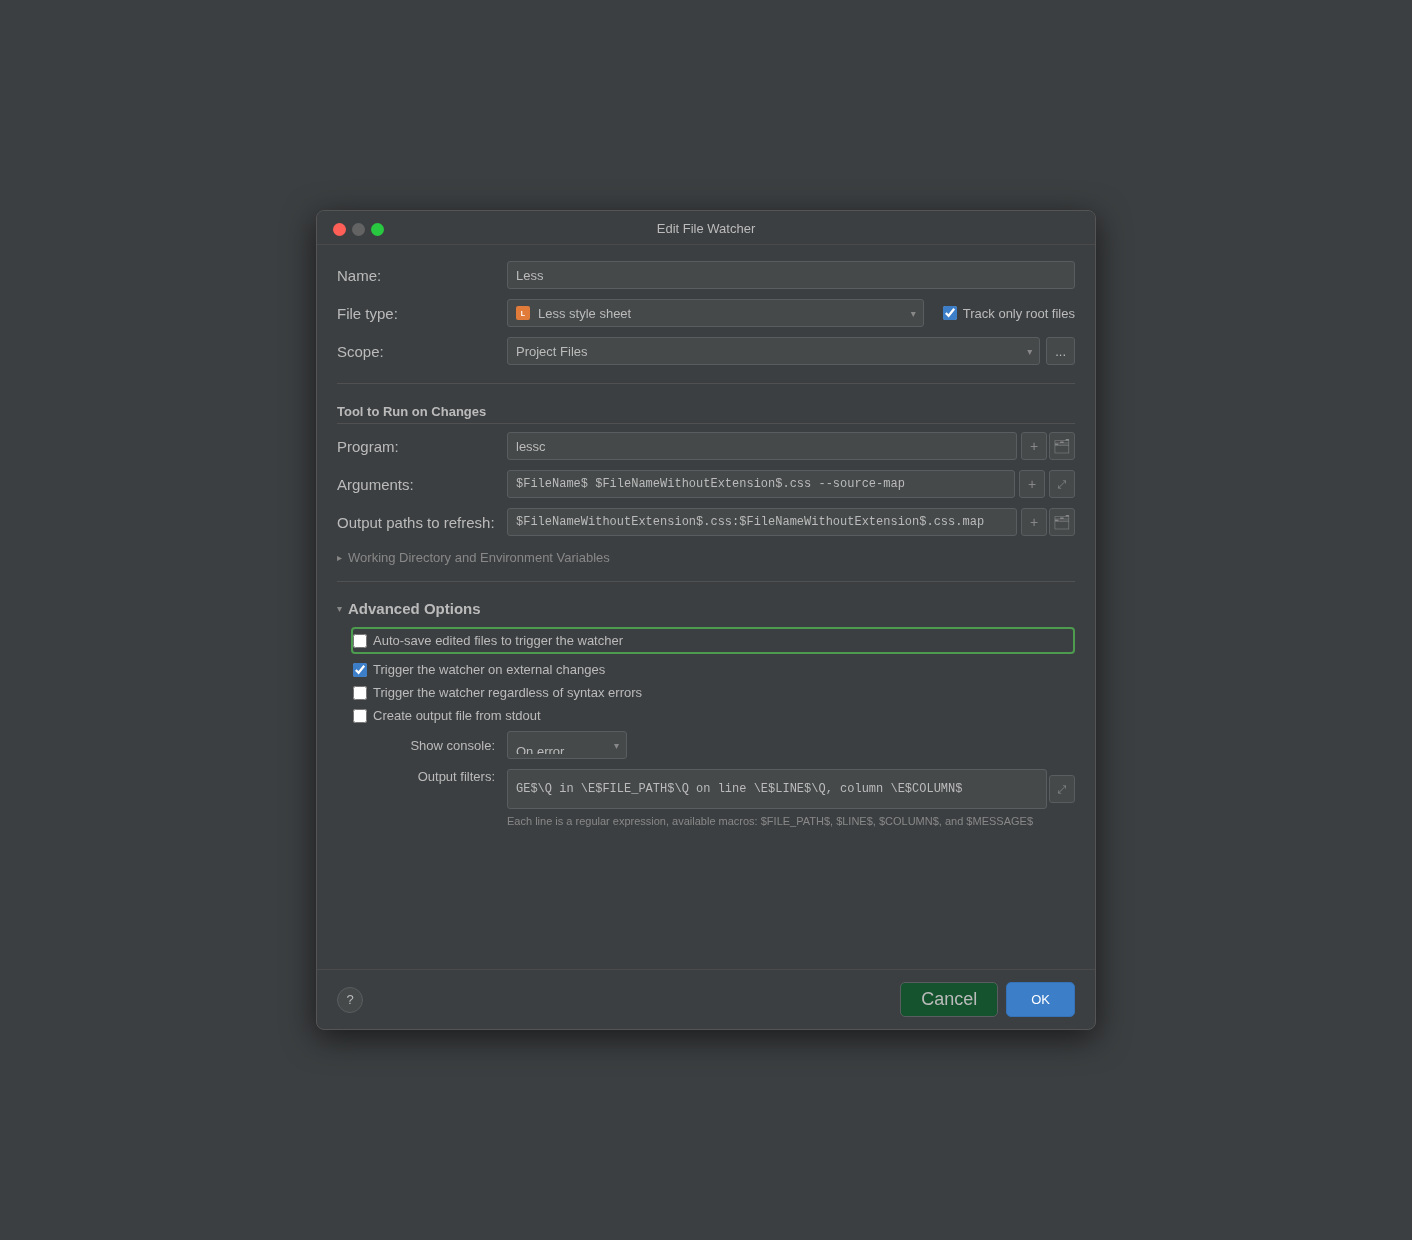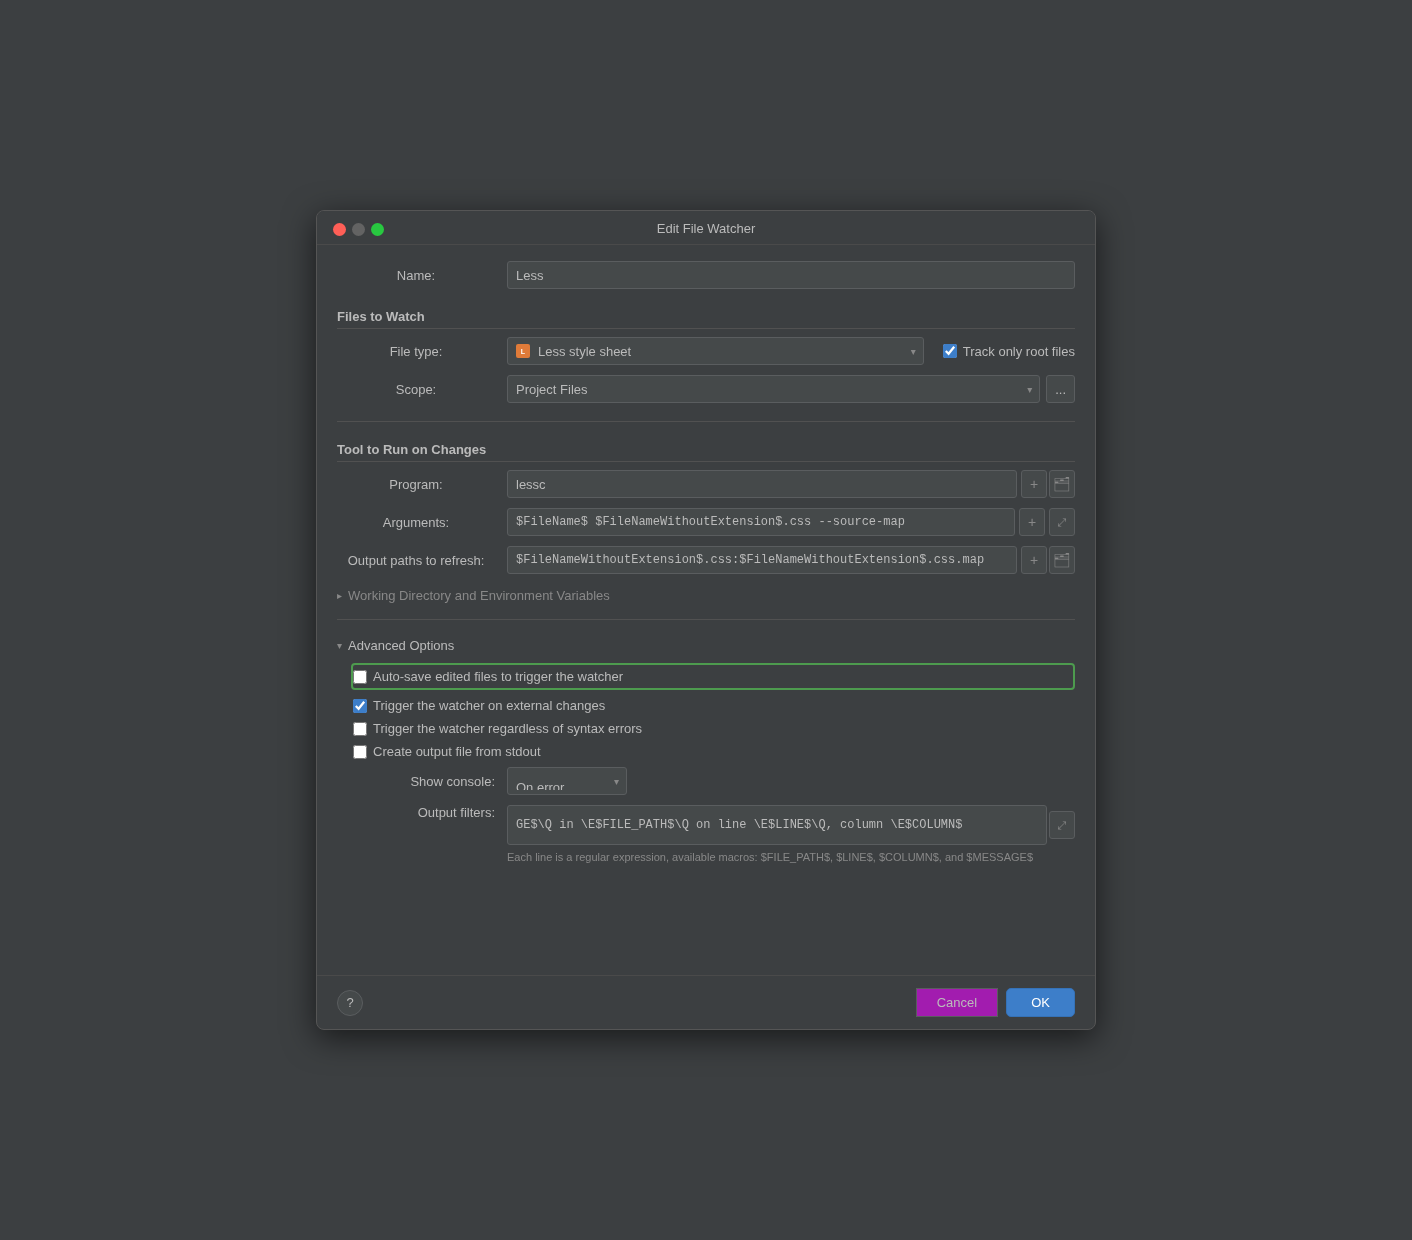--- a/index.html
+++ b/index.html
@@ -61,24 +61,24 @@
       gap: 0;
     }
 
     .form-row {
       display: flex;
       align-items: center;
       margin-bottom: 10px;
     }
     .form-label {
       width: 170px;
-      text-align: center;
+      text-align: left;
       padding-right: 12px;
       color: #bbbbbb;
-      font-size: 13px;
+      font-size: 15px;
       flex-shrink: 0;
     }
 
     .text-input {
       background: #45494a;
       border: 1px solid #5a5d5f;
       border-radius: 3px;
       color: #bbbbbb;
       font-size: 13px;
       padding: 4px 8px;
@@ -321,22 +321,22 @@
       align-items: center;
       margin-bottom: 10px;
       cursor: pointer;
     }
     .advanced-arrow {
       color: #888;
       font-size: 10px;
       margin-right: 6px;
     }
     .advanced-title {
-      font-size: 13px;
-      font-weight: 400;
+      font-size: 15px;
+      font-weight: 700;
       color: #bbbbbb;
     }
 
     .checkbox-row {
       display: flex;
       align-items: flex-end;
       margin-bottom: 8px;
       margin-left: 16px;
     }
     .checkbox-row-highlighted {
@@ -405,25 +405,25 @@
       display: flex;
       align-items: center;
       justify-content: center;
       cursor: pointer;
     }
     .footer-buttons {
       display: flex;
       gap: 8px;
     }
     .cancel-button {
-      background: #a21caf;
-      border: 1px solid #5a5d5f;
-      border-radius: 0;
-      color: #bbbbbb;
-      font-size: 13px;
+      background: #14532d;
+      border: 1px solid #5a5d5f;
+      border-radius: 5px;
+      color: #bbbbbb;
+      font-size: 18px;
       padding: 6px 20px;
       cursor: pointer;
     }
     .ok-button {
       background: #3d7ec9;
       border: 1px solid #3572b7;
       border-radius: 5px;
       color: #ffffff;
       font-size: 13px;
       padding: 6px 24px;
@@ -455,21 +455,20 @@
     <span class="titlebar-title">Edit File Watcher</span>
   </div>
 
   <div class="content">
 
     <div class="form-row">
       <span class="form-label">Name:</span>
       <input class="text-input name-input" type="text" value="Less" style="">
     </div>
 
-    <div class="section-header">Files to Watch</div>
 
     <div class="form-row">
       <span class="form-label">File type:</span>
       <div class="filetype-select-wrapper">
         <div class="filetype-icon">
           <div class="filetype-icon-inner">L</div>
         </div>
         <select class="filetype-select" style="padding-left: 30px;">
           <option value="Less style sheet">Less style sheet</option>
         </select>

